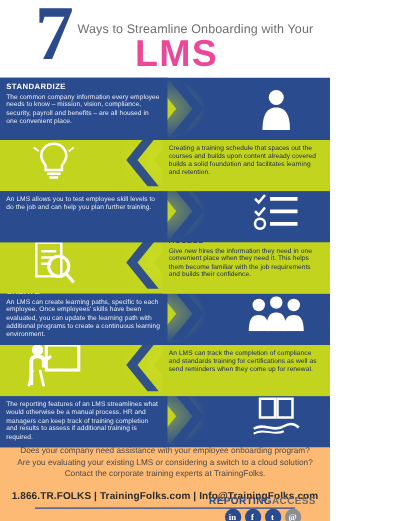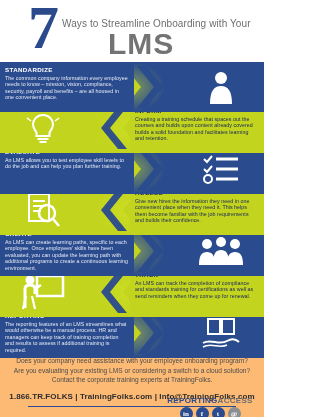--- a/index.html
+++ b/index.html
@@ -18,21 +18,21 @@
     font-family:"Liberation Serif", serif;
     font-size:62px;line-height:62px;font-weight:700;
     color:#2b4a8b;letter-spacing:-2px;
   }
   .head-line1{
     position:absolute;left:62px;top:18px;
     font-size:10px;color:#6d6e71;white-space:nowrap;letter-spacing:.1px;
   }
   .head-lms{
     position:absolute;left:108px;top:27px;
-    font-size:30px;font-weight:700;color:#737373;letter-spacing:1px;
+    font-size:30px;font-weight:700;color:#ec4899;letter-spacing:1px;
   }
 
   
   .stack{position:relative;width:264px;height:288px;background:#fff;}
 
   .row{position:absolute;left:0;width:264px;height:50px;overflow:hidden;}
   .row .band{position:absolute;inset:0;}
   .band.blue{background:#2a4b8d;}
   .band.lime{background:#c3d41e;}
 

